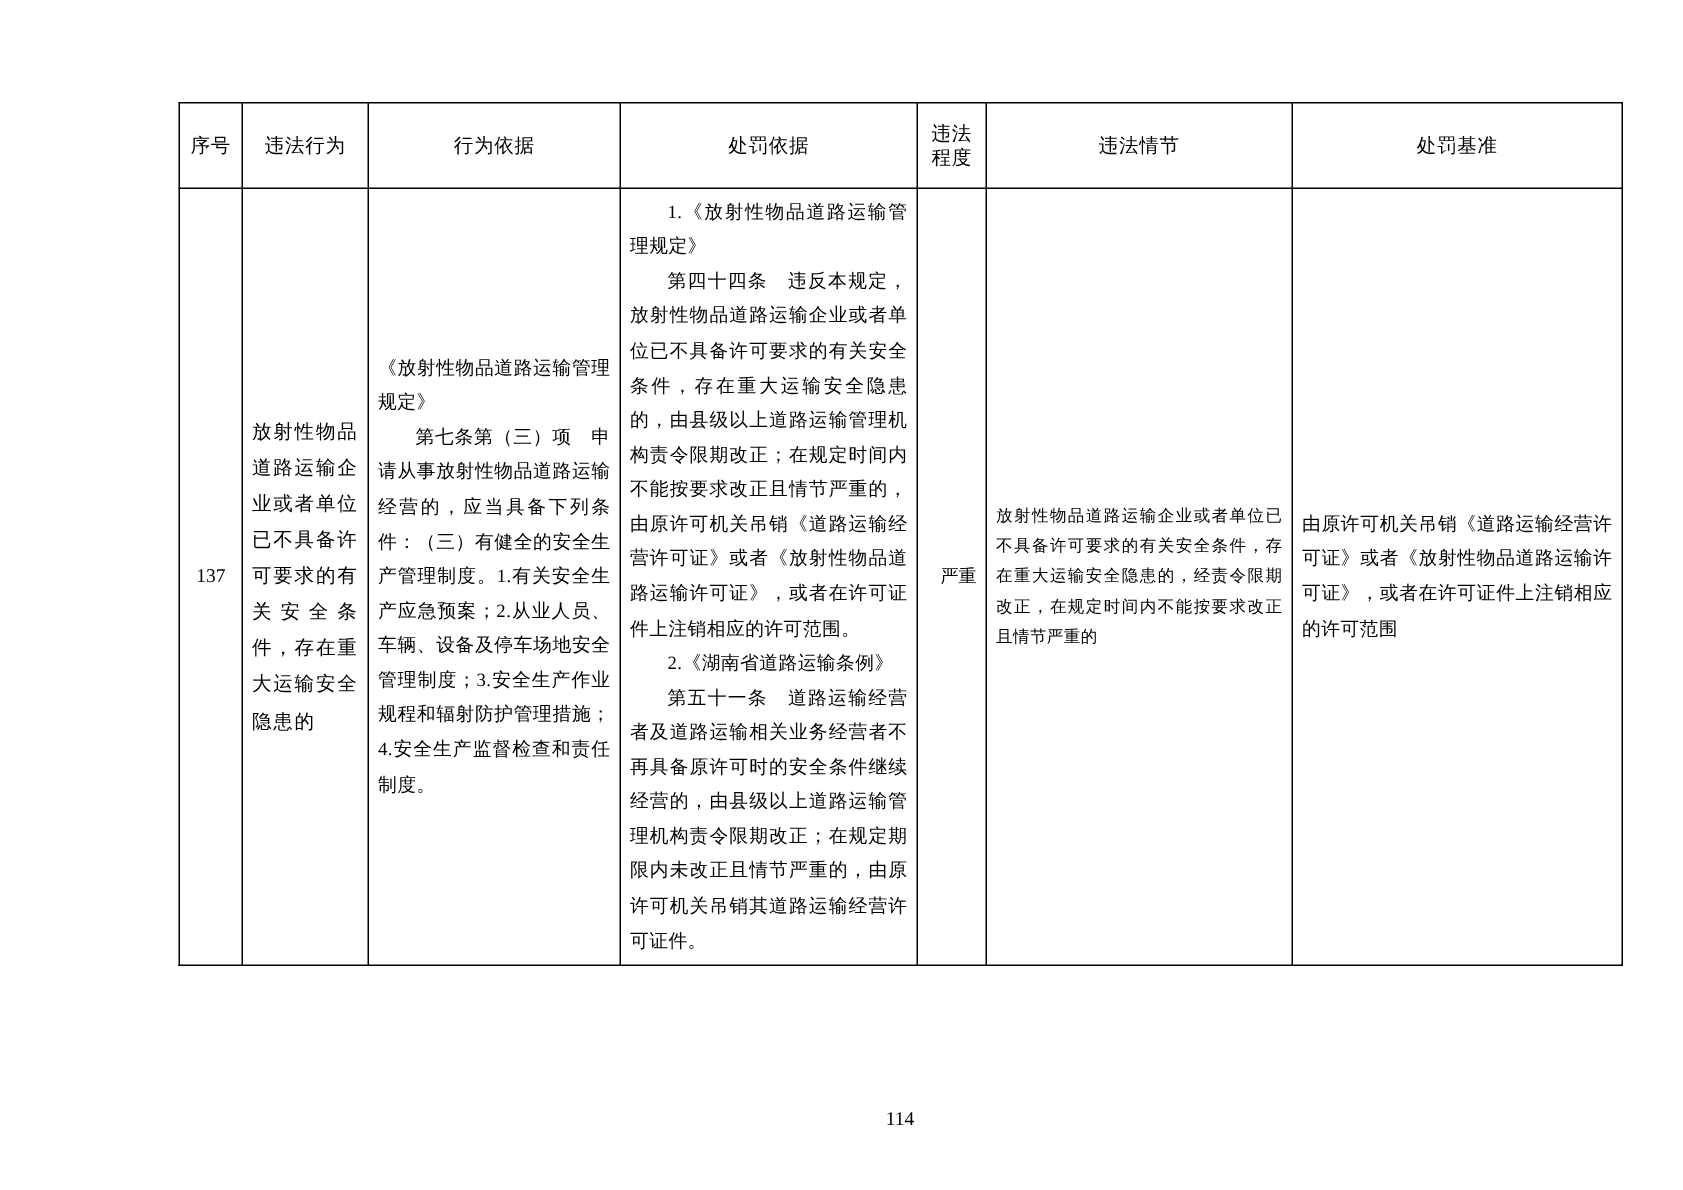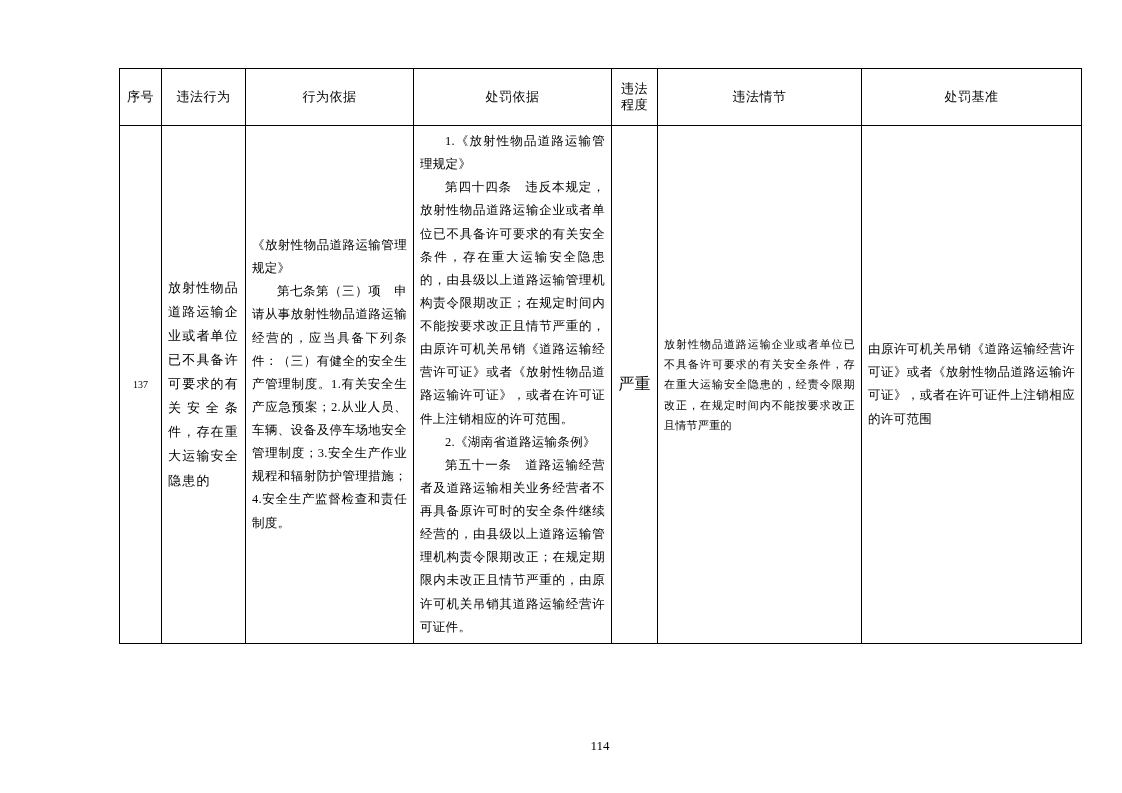--- a/index.html
+++ b/index.html
@@ -50,21 +50,21 @@
   col.c-seq { width: 42px; }
   col.c-act { width: 84px; }
   col.c-basis { width: 168px; }
   col.c-pbasis { width: 198px; }
   col.c-deg { width: 46px; }
   col.c-circ { width: 204px; }
   col.c-std { width: 220px; }
 
   td.seq {
     text-align: center;
-    font-size: 10px;
+    font-size: 13px;
     vertical-align: middle;
   }
   td.act {
     font-size: 13px;
     line-height: 1.85;
     text-align: justify;
     text-align-last: left;
     vertical-align: middle;
     letter-spacing: 1.2px;
   }
@@ -76,22 +76,22 @@
     letter-spacing: 0.3px;
   }
   td.pbasis {
     font-size: 12.5px;
     line-height: 1.85;
     text-align: justify;
     vertical-align: middle;
     letter-spacing: 0.3px;
   }
   td.deg {
-    text-align: center;
-    font-size: 16px;
+    text-align: right;
+    font-size: 12px;
     vertical-align: middle;
   }
   td.circ {
     font-size: 11px;
     line-height: 1.85;
     text-align: justify;
     vertical-align: middle;
     letter-spacing: 0.3px;
   }
   td.std {

